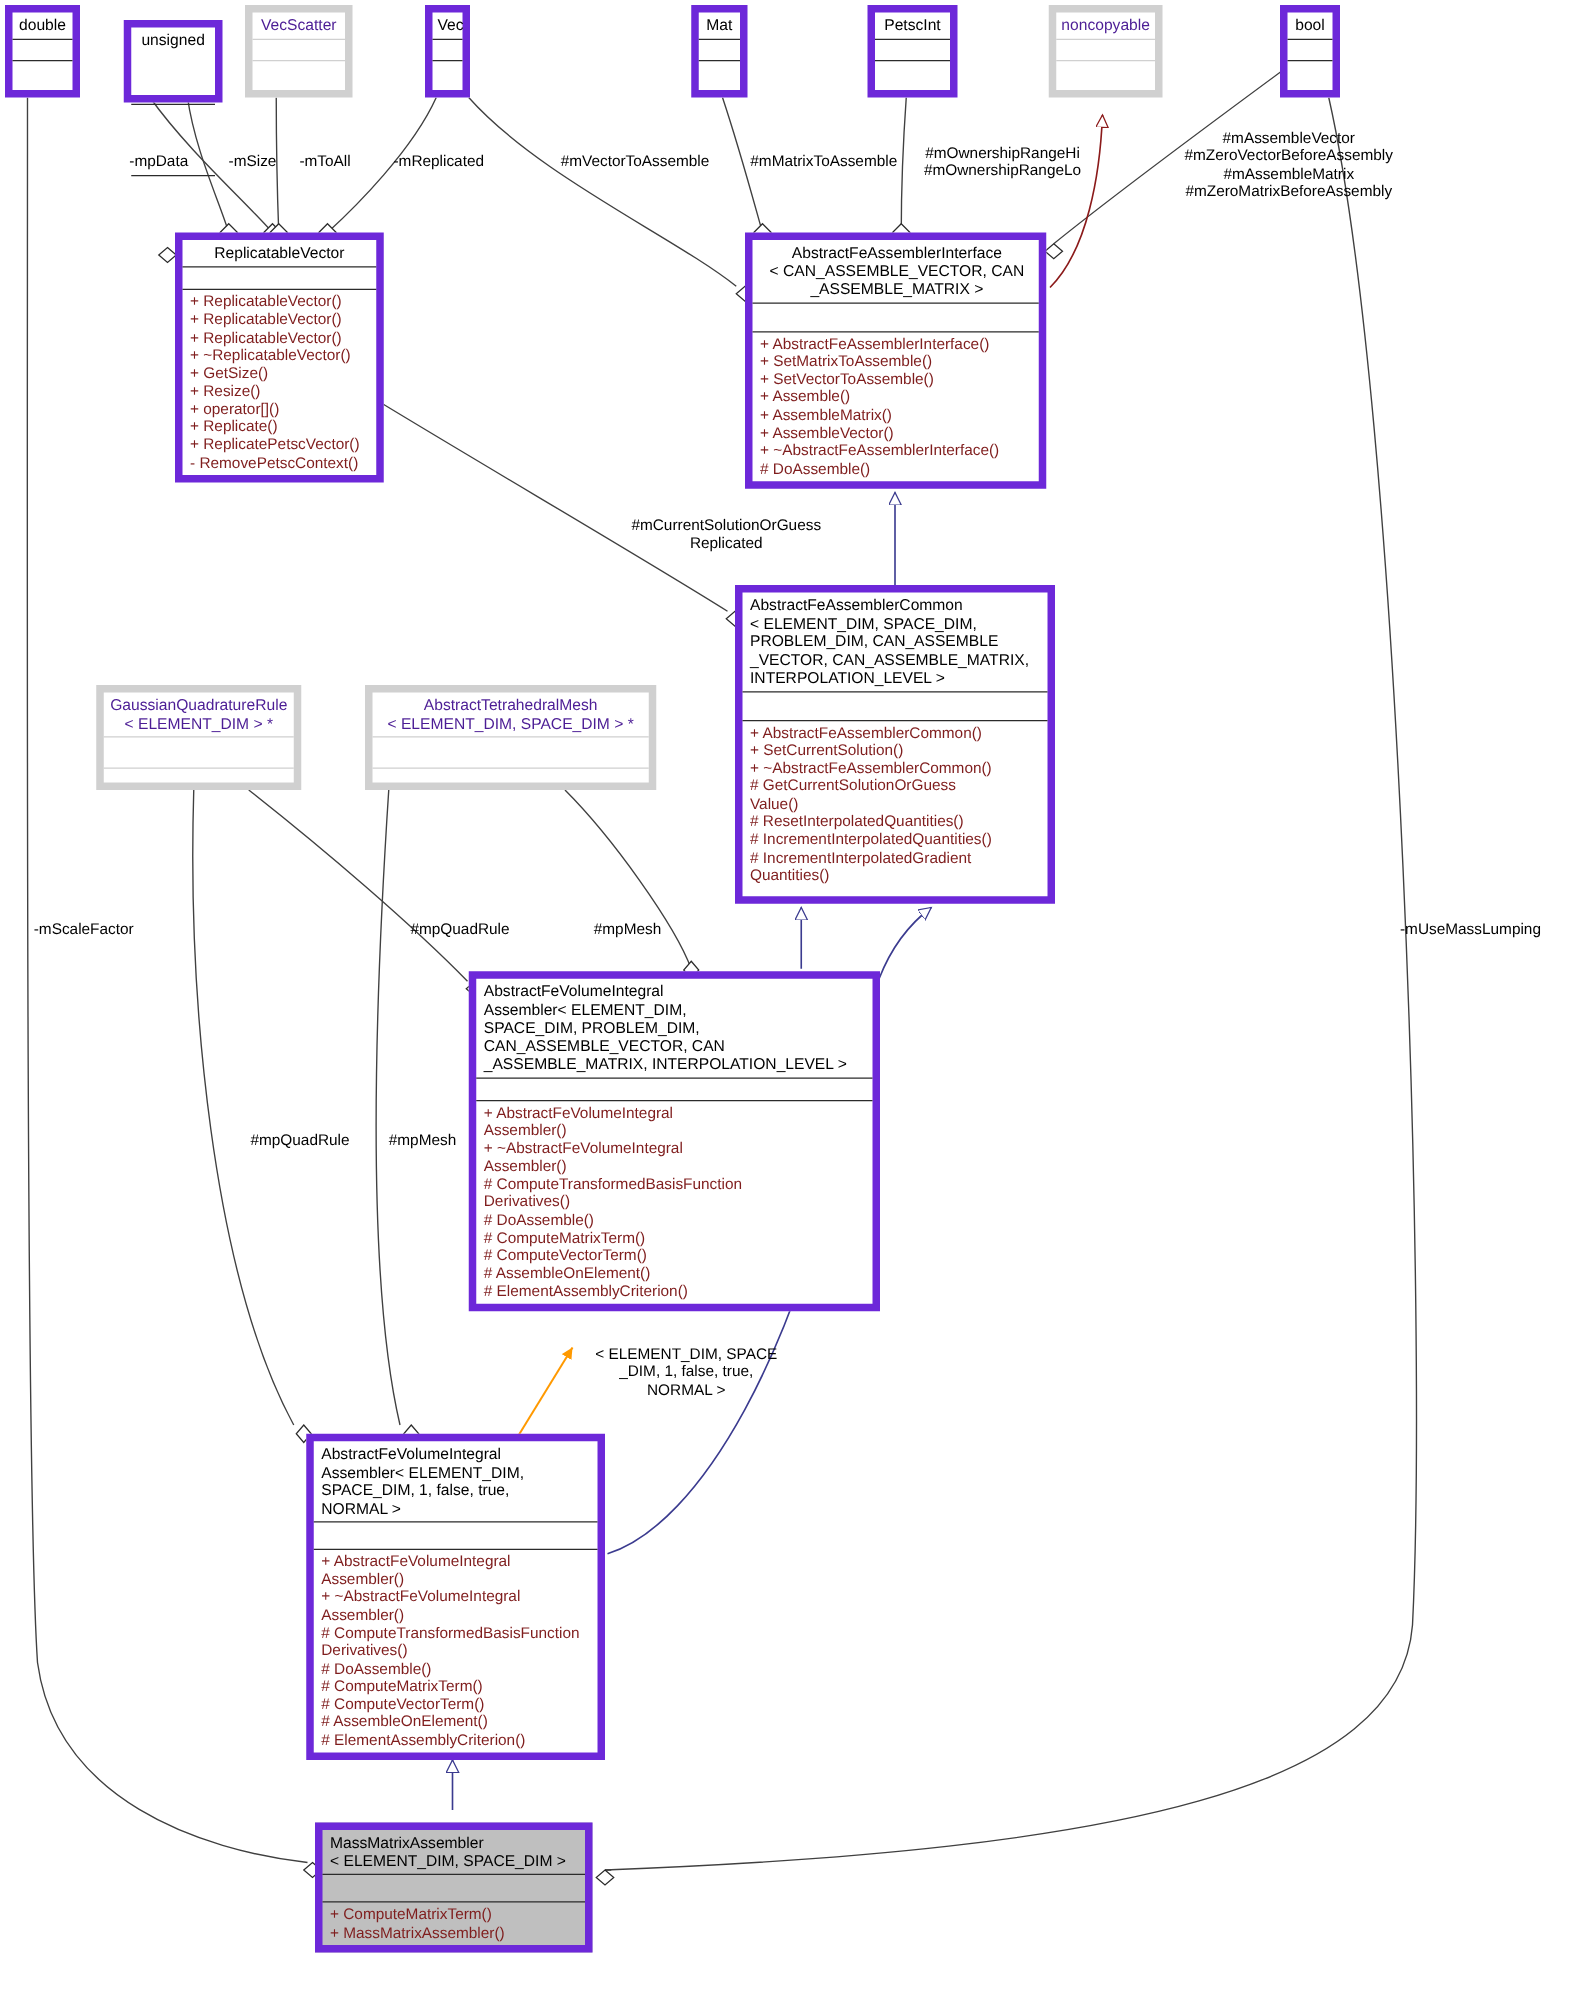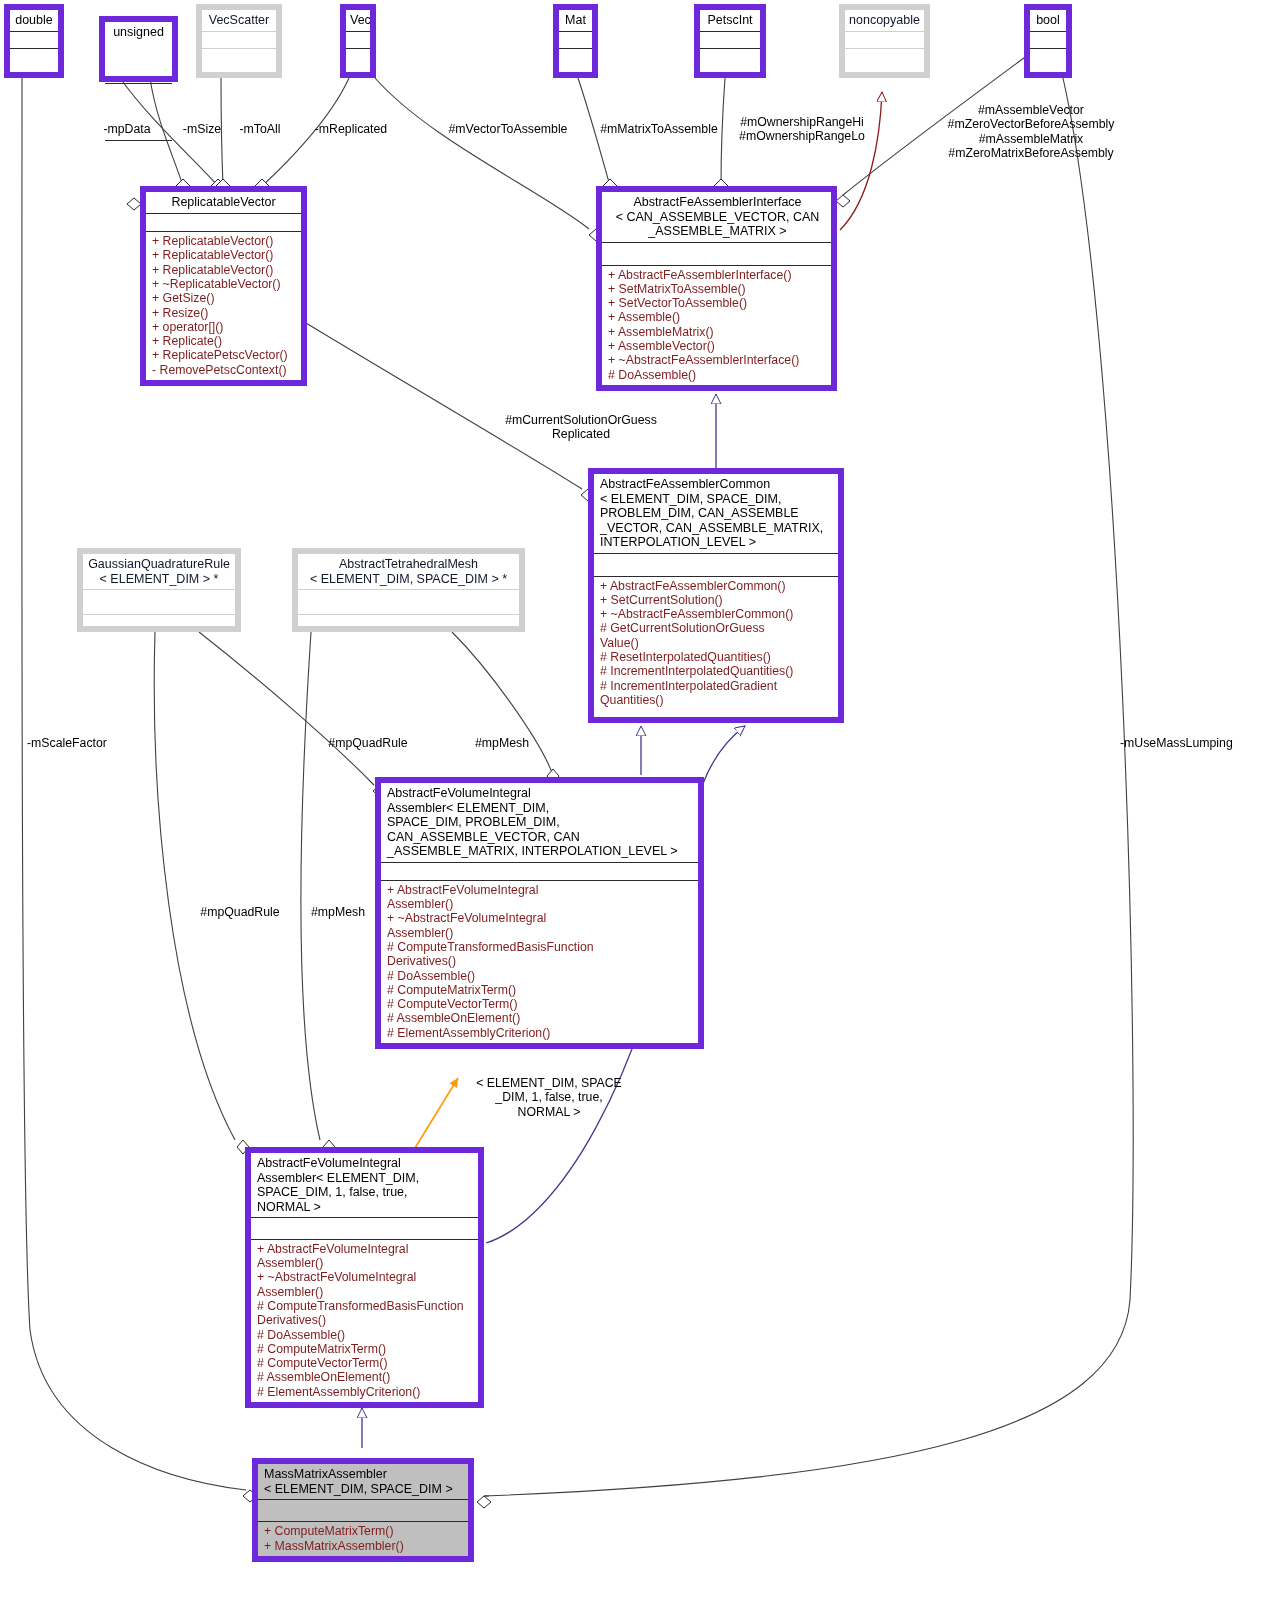--- a/index.html
+++ b/index.html
@@ -31,21 +31,21 @@
     display: flex;
     flex-direction: column;
   }
   .uml-box.faded {
     border-color: #d0d0d0;
   }
   .uml-box.faded .sec {
     border-top-color: #d0d0d0;
   }
   .uml-box.faded .title {
-    color: #0f172a;
+    color: #4c1d95;
   }
   .uml-box.shaded {
     background: #bfbfbf;
   }
   .title {
     text-align: center;
     font-size: 12.5px;
     line-height: 14.5px;
     color: #000;
     padding: 3px 4px 3px 4px;

